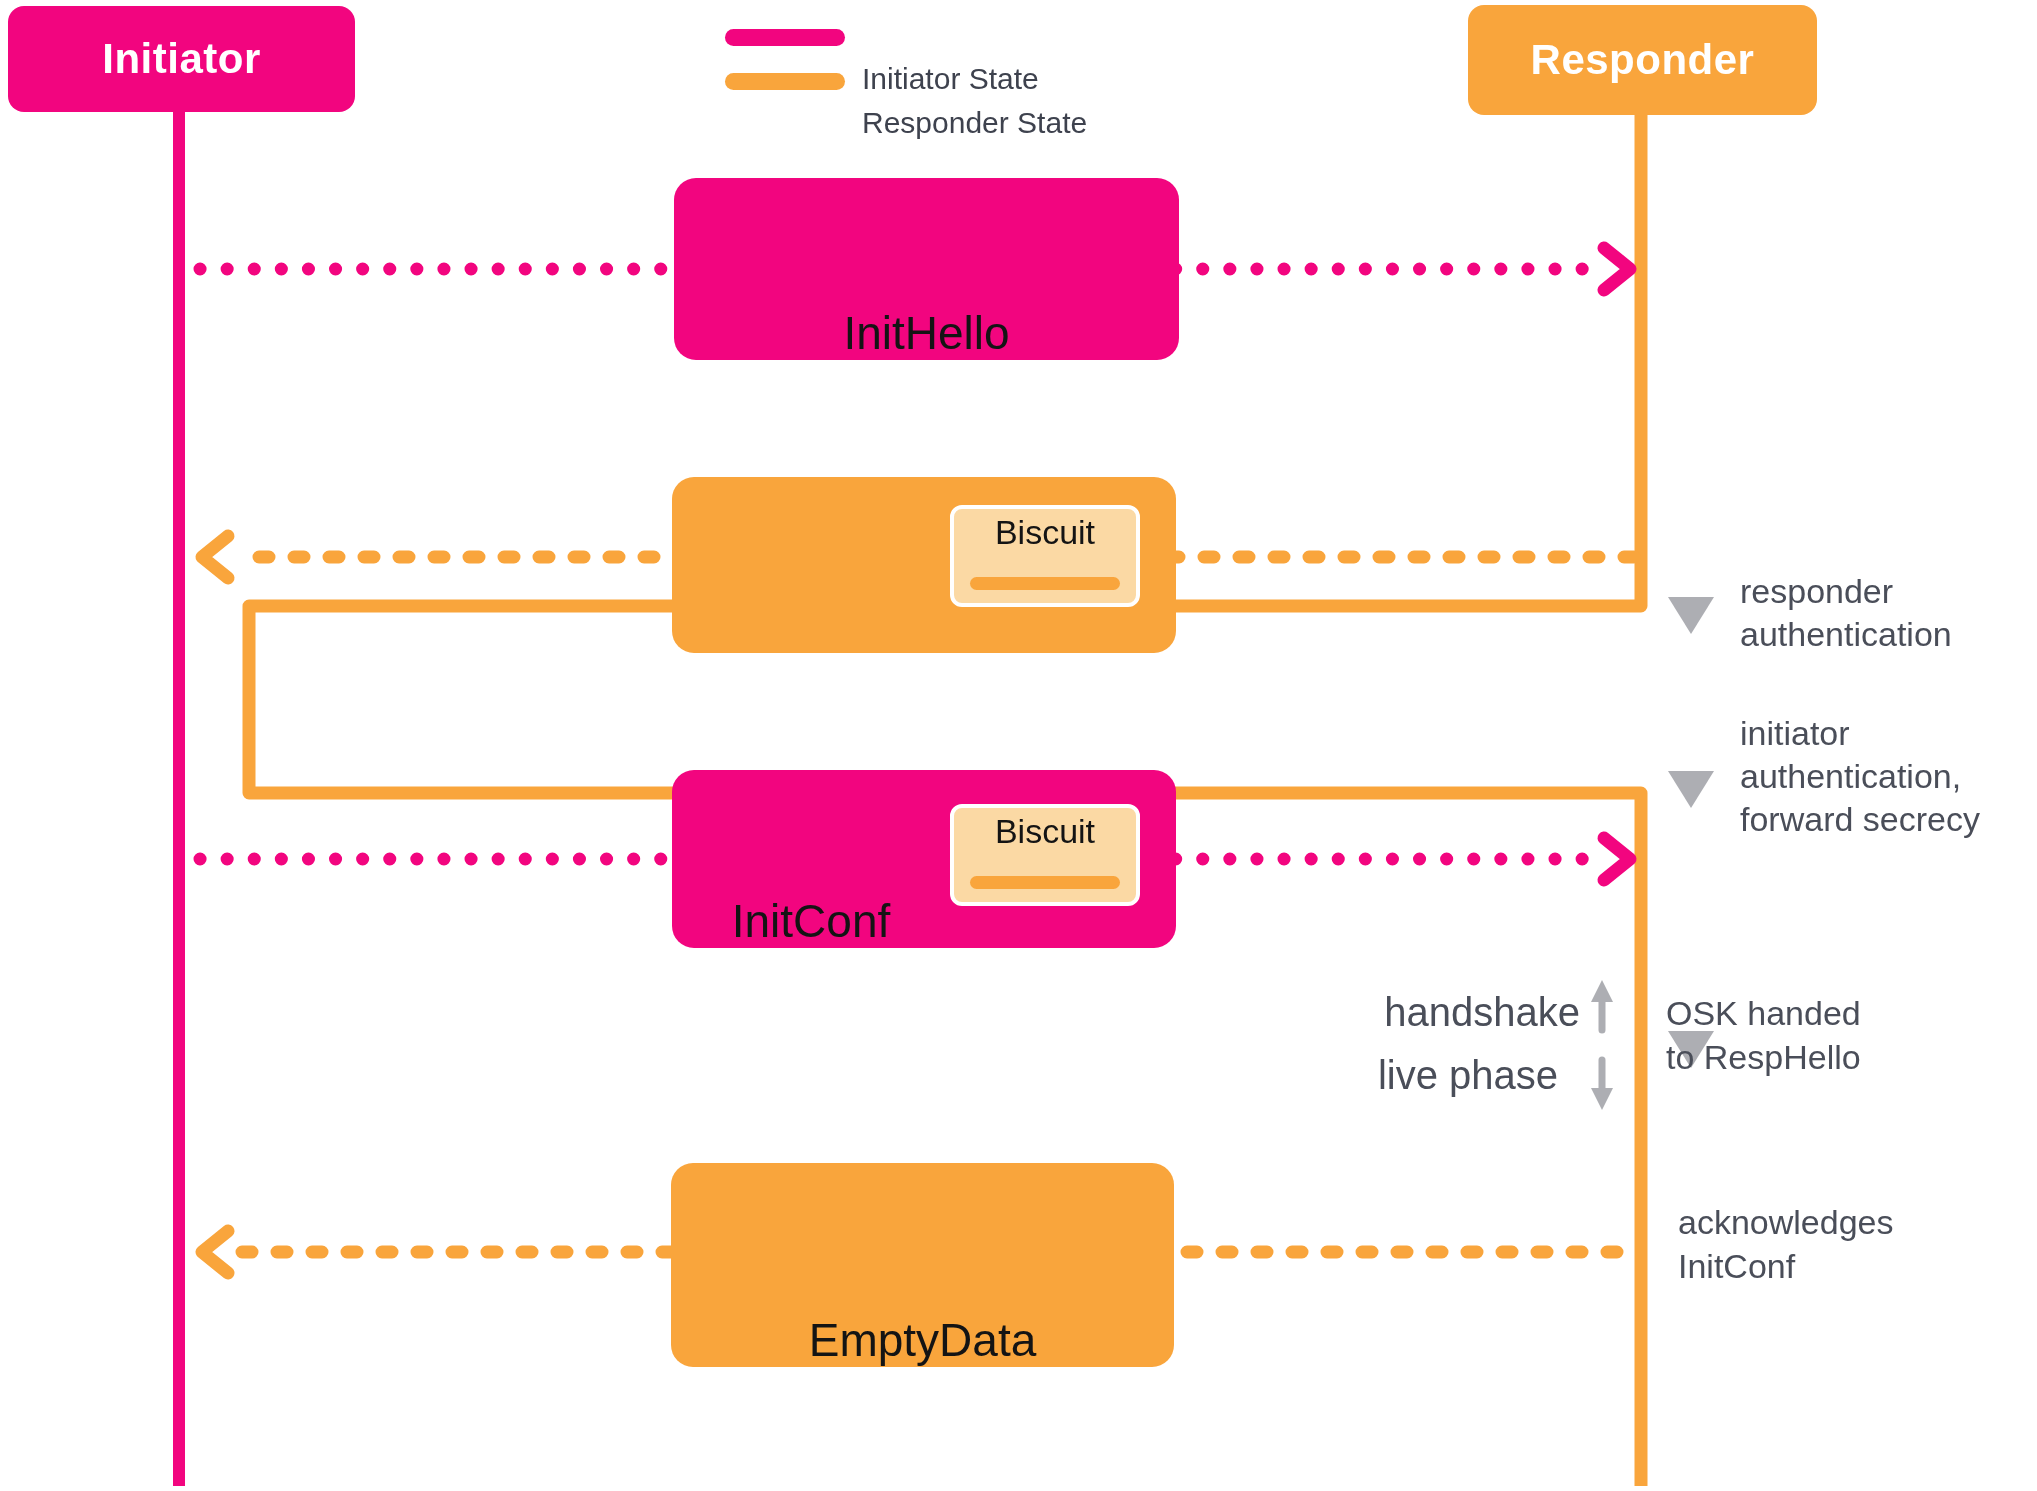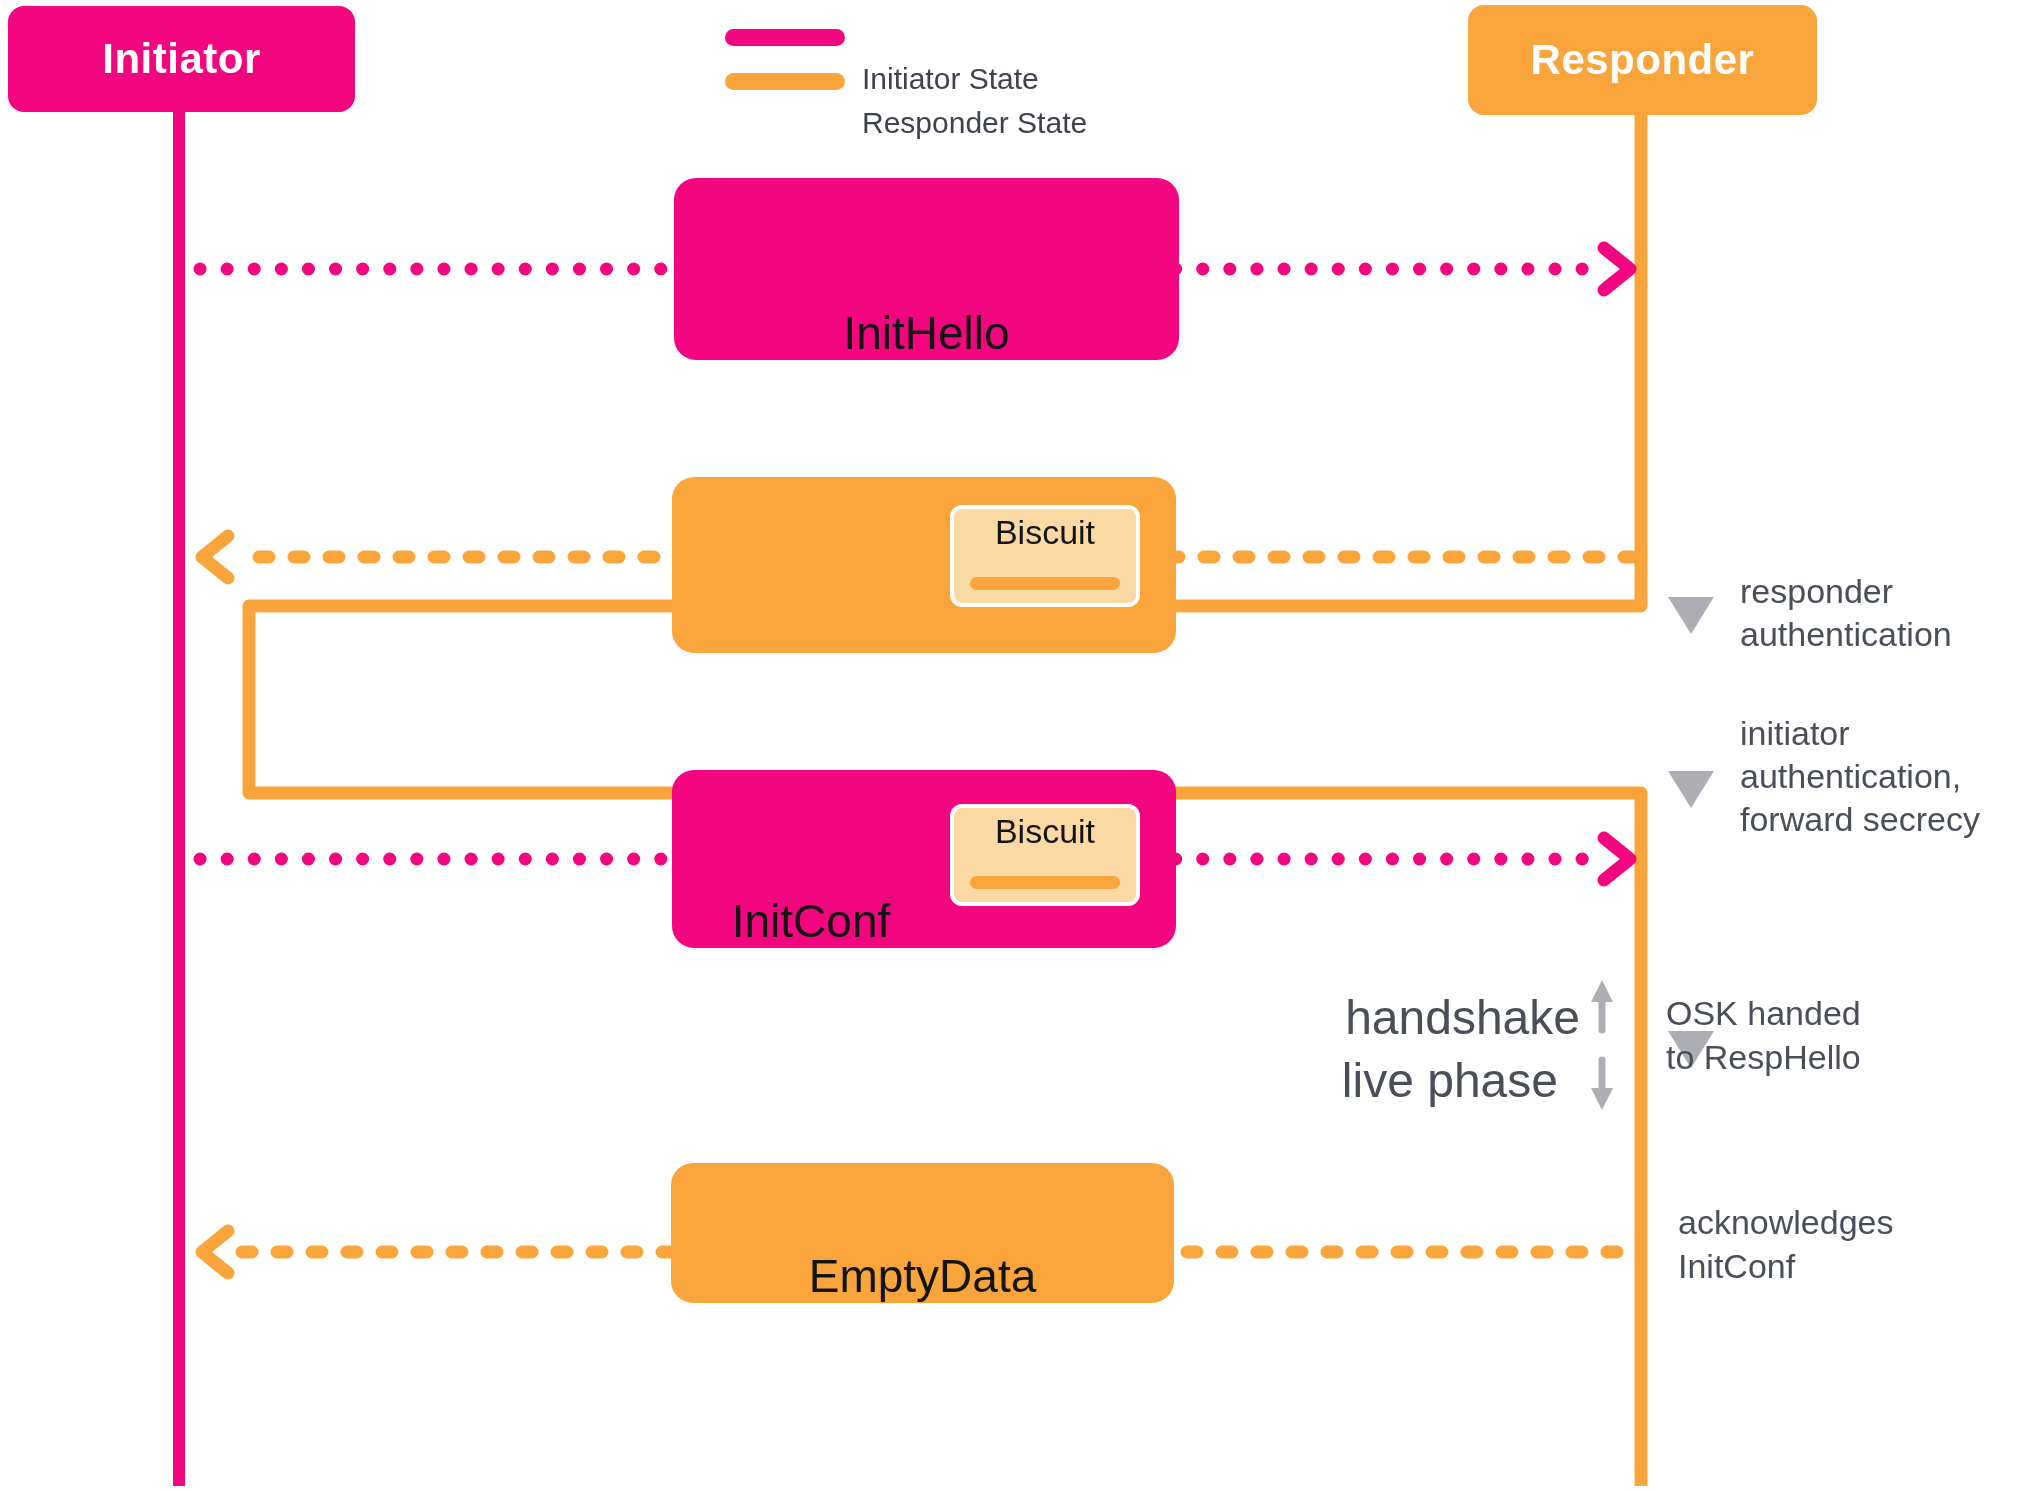--- a/index.html
+++ b/index.html
@@ -43,21 +43,21 @@
     color:var(--label-black);font-size:34px;}
   .biscuit-bar{position:absolute;bottom:13px;left:50%;transform:translateX(-50%);
     width:150px;height:13px;border-radius:7px;background:var(--orange);}
 
   .legend{position:absolute;z-index:3;}
   .legend-swatch{position:absolute;width:120px;height:17px;border-radius:9px;}
   .legend-label{position:absolute;left:137px;top:-8px;white-space:nowrap;
     color:var(--legend-text);font-size:30px;margin-top:40px;}
 
   .annotation{position:absolute;z-index:3;color:var(--text-dark);font-size:34px;line-height:43px;white-space:nowrap;}
-  .phase-label{position:absolute;z-index:3;color:var(--text-dark);font-size:48px;white-space:nowrap;text-align:right;}
+  .phase-label{position:absolute;z-index:3;color:var(--text-dark);font-size:40px;white-space:nowrap;text-align:right;}
 </style>
 </head>
 <body>
 
 <div id="canvas">
 
   <svg id="lines-layer" width="2037" height="1491" viewBox="0 0 2037 1491">
 
     <line class="lifeline-pink" x1="179" y1="108" x2="179" y2="1486" stroke-width="12"></line>
 
@@ -111,21 +111,21 @@
   </div>
 
   <div class="msg-box msg-pink with-biscuit" style="left:672px;top:770px;width:504px;height:178px;">
     <span class="msg-label">InitConf</span>
     <div class="biscuit" style="top:34px;">
       <div class="biscuit-label">Biscuit</div>
       <div class="biscuit-bar"></div>
     </div>
   </div>
 
-  <div class="msg-box msg-orange" style="left:671px;top:1163px;width:503px;height:140px;">
+  <div class="msg-box msg-orange" style="left:671px;top:1163px;width:503px;height:204px;">
     <span class="msg-label">EmptyData</span>
   </div>
 
   <div class="annotation" style="left:1740px;top:570px;">
     <div>responder</div>
     <div>authentication</div>
   </div>
 
   <div class="annotation" style="left:1740px;top:712px;">
     <div>initiator</div>

